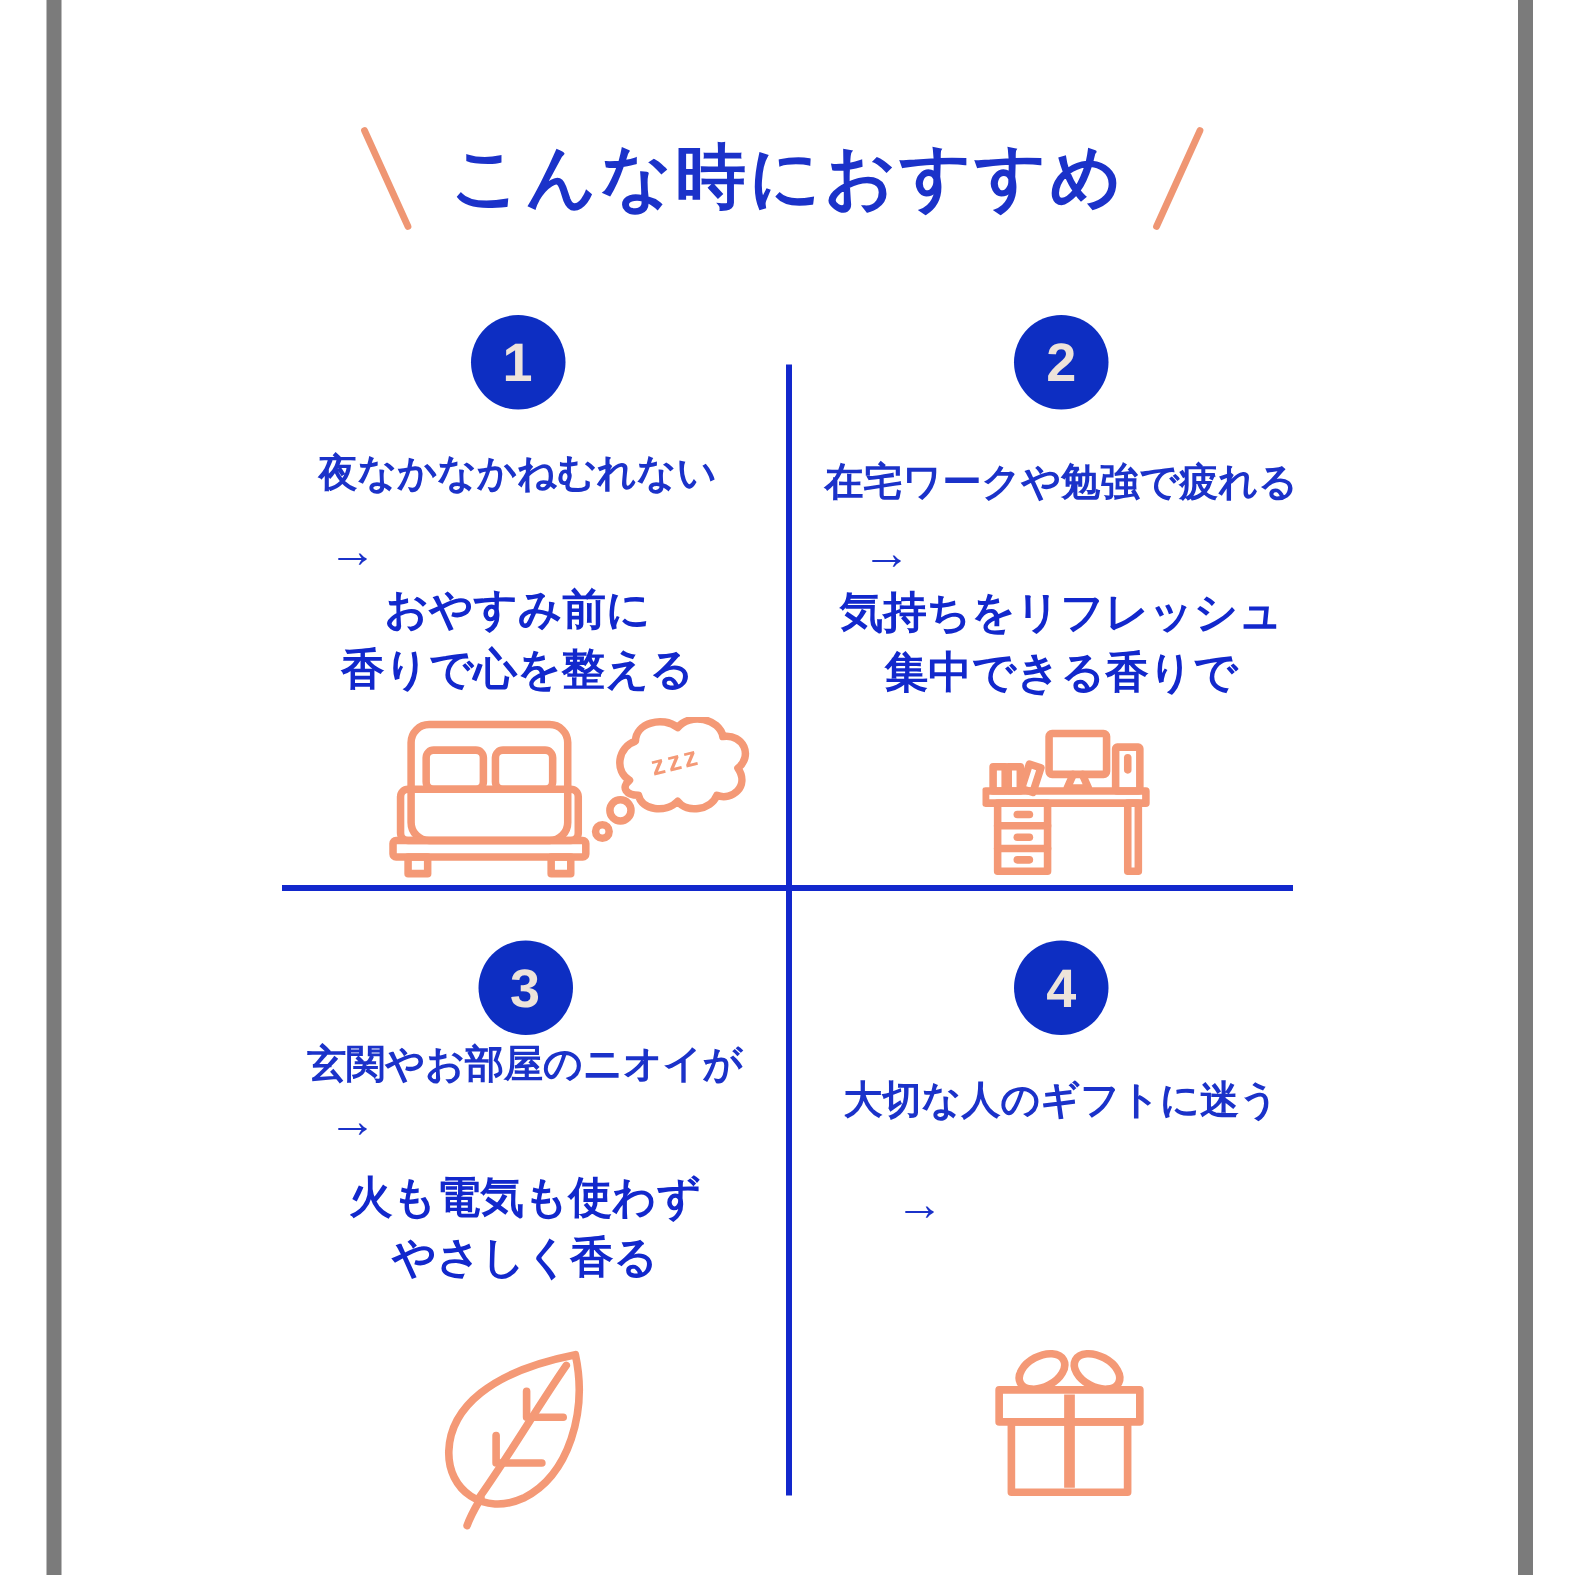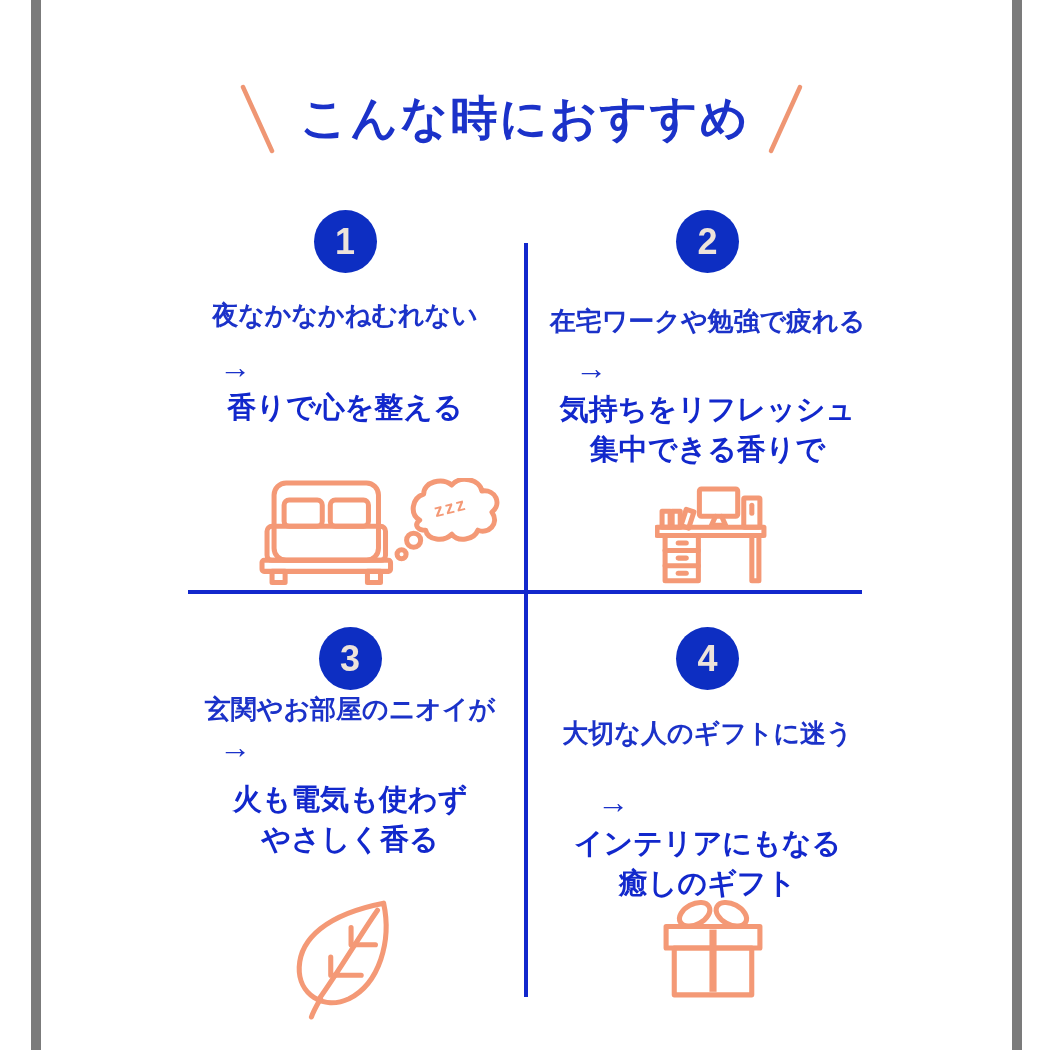--- a/index.html
+++ b/index.html
@@ -72,20 +72,21 @@
 
   <div class="title-row">
     <h1 class="title">こんな時におすすめ</h1>
   </div>
 
   <section class="quad" id="q1">
     <div class="num">1</div>
     <div class="problem">夜なかなかねむれない</div>
     <div class="arrow">→</div>
     <div class="solution">
+      <div>おやすみ前に</div>
       <div>香りで心を整える</div>
     </div>
   </section>
 
   <section class="quad" id="q2">
     <div class="num">2</div>
     <div class="problem">在宅ワークや勉強で疲れる</div>
     <div class="arrow">→</div>
     <div class="solution">
       <div>気持ちをリフレッシュ</div>
@@ -102,24 +103,20 @@
     <div class="solution">
       <div>火も電気も使わず</div>
       <div>やさしく香る</div>
     </div>
   </section>
 
   <section class="quad" id="q4">
     <div class="num">4</div>
     <div class="problem">大切な人のギフトに迷う</div>
     <div class="arrow">→</div>
-    <div class="solution">
-      <div>インテリアにもなる</div>
-      <div>癒しのギフト</div>
-    </div>
   </section>
 
   <svg id="icon-bed" class="icon" viewBox="0 0 245 112">
     <rect class="st" x="15" y="5" width="104" height="77" rx="12"></rect>
     <rect class="st" x="25" y="22" width="38" height="26" rx="5"></rect>
     <rect class="st" x="71" y="22" width="38" height="26" rx="5"></rect>
     <rect class="st" x="8" y="48" width="118" height="34" rx="5"></rect>
     <rect class="st" x="3" y="82" width="128" height="11" rx="2"></rect>
     <rect class="st" x="13" y="93" width="13" height="11"></rect>
     <rect class="st" x="108" y="93" width="13" height="11"></rect>

